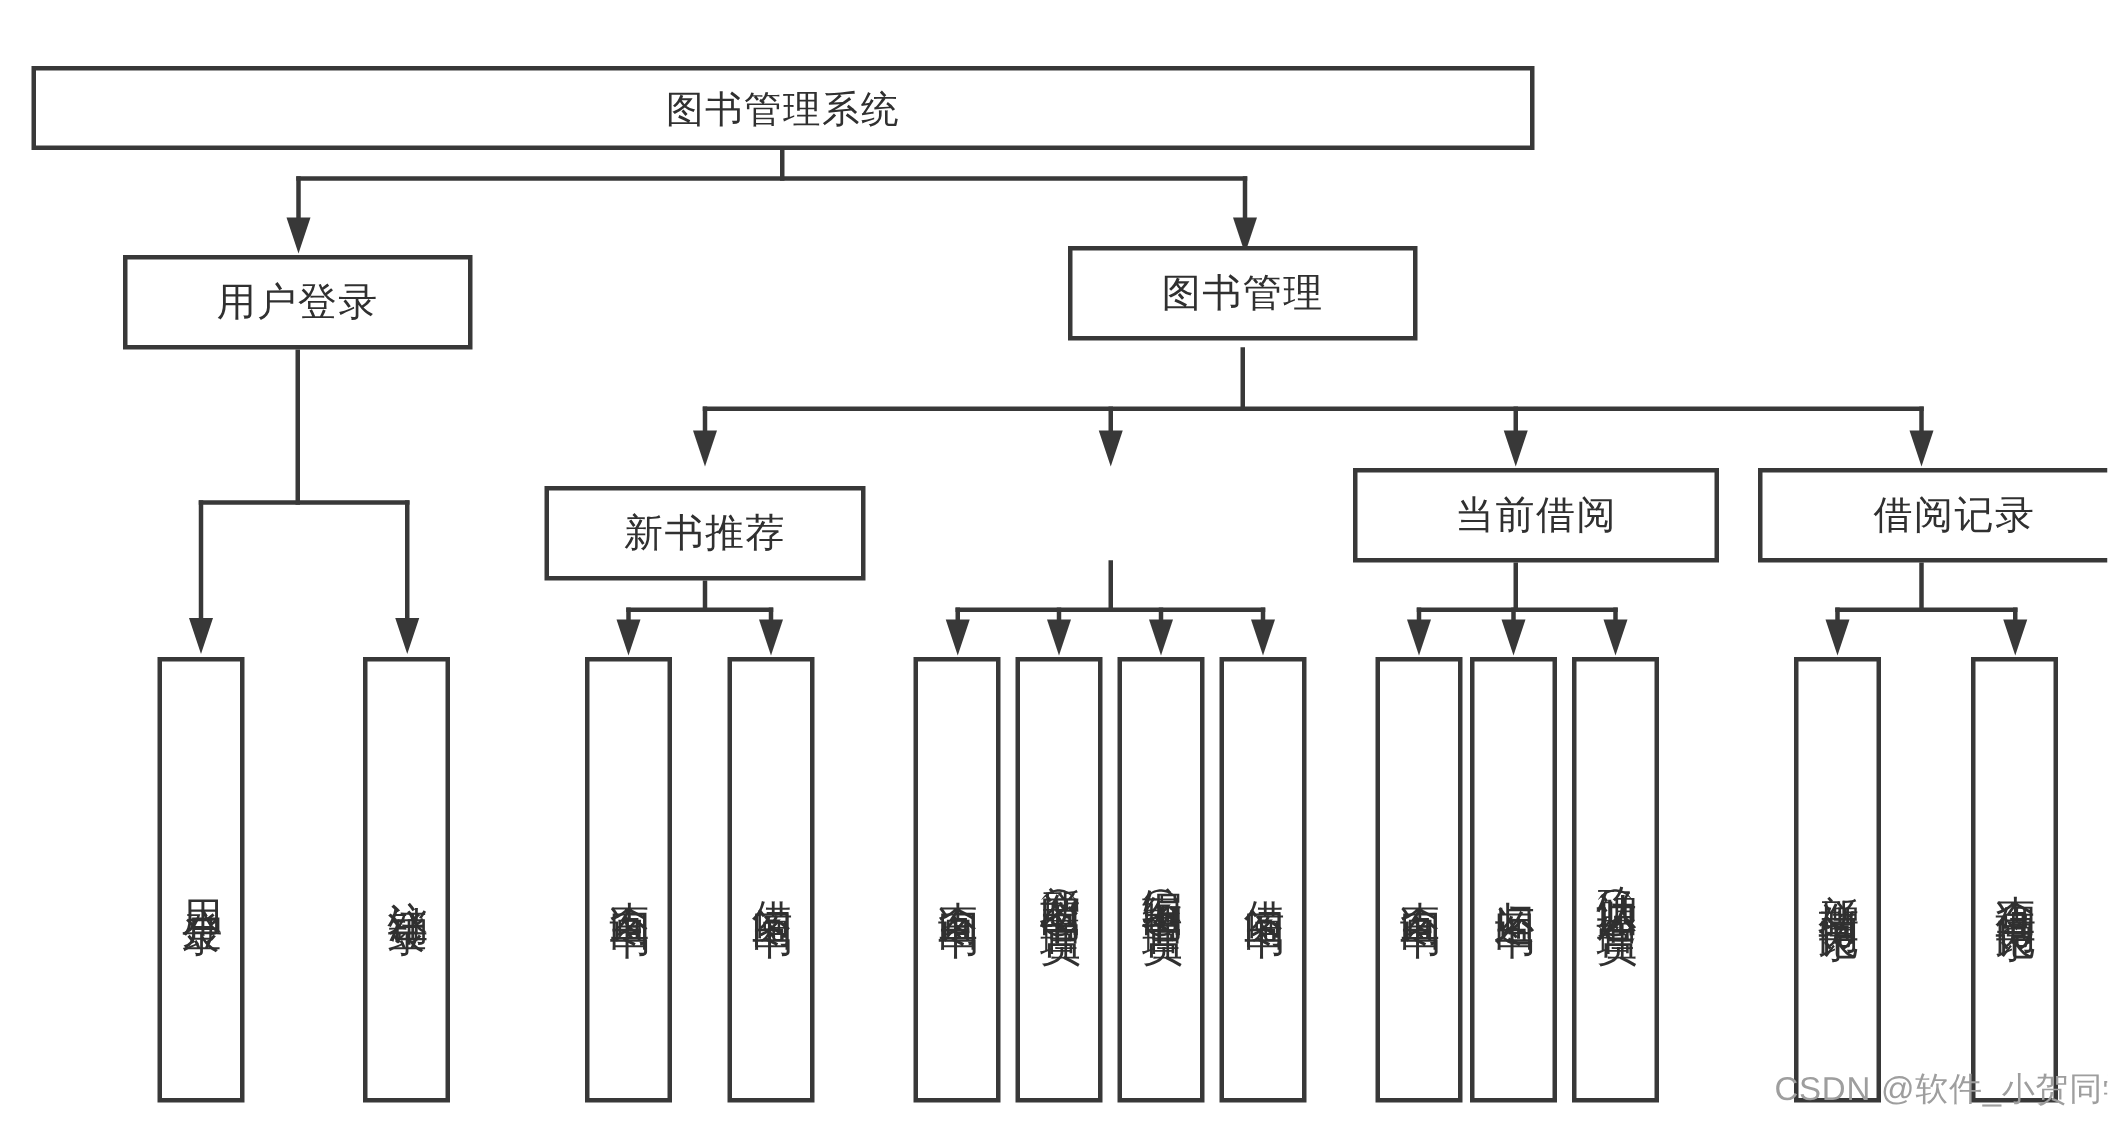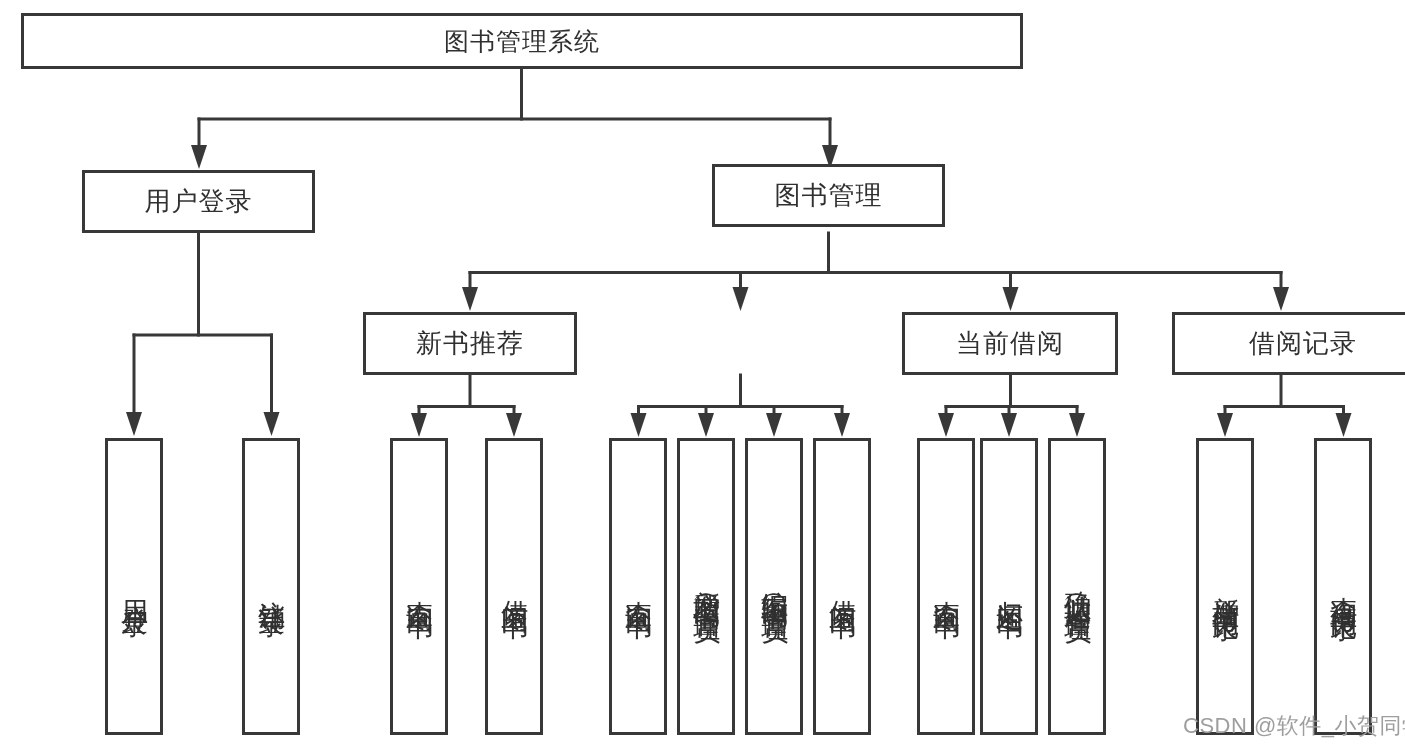--- a/index.html
+++ b/index.html
@@ -12,21 +12,21 @@
   .connectors{position:absolute;left:0;top:0;pointer-events:none;}
   .connectors path{stroke:var(--line,#383838);stroke-width:3;fill:none;stroke-linecap:square;}
   .connectors polygon{fill:var(--line,#383838);stroke:none;}
   .box{
     position:absolute;box-sizing:border-box;background:#fff;
     border:3px solid var(--line,#383838);
     display:flex;align-items:center;justify-content:center;
     text-align:center;
   }
   .hbox{font-size:26px;letter-spacing:1px;white-space:nowrap;}
-  .hbox.root{font-size:25px;}
+  .hbox.root{font-size:25px;margin-top:31px;}
   .vtext{
     writing-mode:vertical-rl;text-orientation:mixed;
     font-size:27px;line-height:1.1;letter-spacing:4px;
   }
   .watermark{
     position:absolute;left:1183px;top:711px;
     font-size:22px;letter-spacing:0.5px;white-space:nowrap;
     color:var(--watermark,#9e9e9e);
   }
 </style>
@@ -95,22 +95,22 @@
     <path d="M1343.5 406.5 V415"></path>
     <polygon points="1217,413 1233,413 1225,437"></polygon>
     <polygon points="1335.5,413 1351.5,413 1343.5,437"></polygon>
   </svg>
 
   <div class="box hbox root" style="left:21px;top:13px;width:1002px;height:56px;">图书管理系统</div>
 
   <div class="box hbox" style="left:82px;top:170px;width:233px;height:63px;">用户登录</div>
   <div class="box hbox" style="left:712px;top:164px;width:233px;height:63px;">图书管理</div>
 
-  <div class="box hbox" style="left:363px;top:312px;width:214px;height:63px;">新书推荐</div>
-  <div class="box hbox" style="left:902px;top:312px;width:216px;height:63px;">当前借阅</div>
+  <div class="box hbox" style="left:363px;top:324px;width:214px;height:63px;">新书推荐</div>
+  <div class="box hbox" style="left:902px;top:312px;width:244px;height:63px;">当前借阅</div>
   <div class="box hbox" style="left:1172px;top:312px;width:262px;height:63px;">借阅记录</div>
 
   <div class="box" style="left:105px;top:438px;width:58px;height:297px;">
     <span class="vtext">用户登录</span>
   </div>
   <div class="box" style="left:242px;top:438px;width:58px;height:297px;">
     <span class="vtext">注销登录</span>
   </div>
   <div class="box" style="left:390px;top:438px;width:58px;height:297px;">
     <span class="vtext">查询图书</span>

